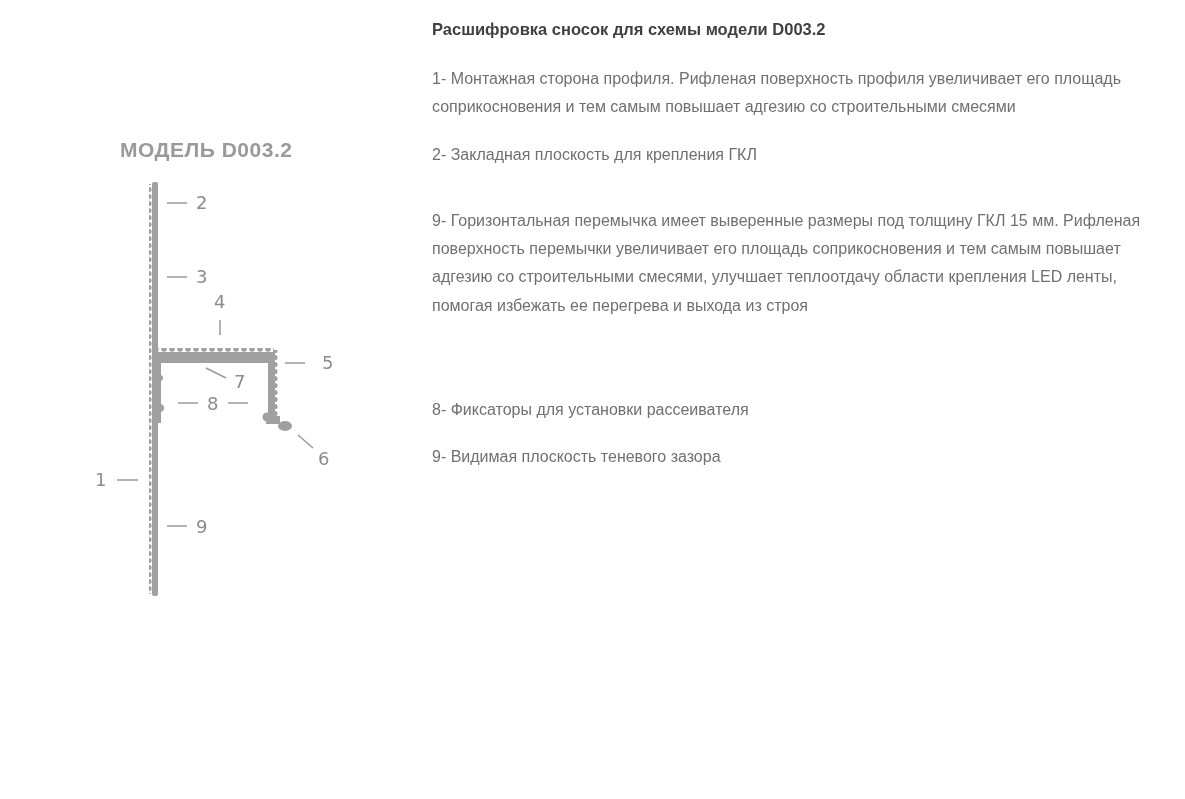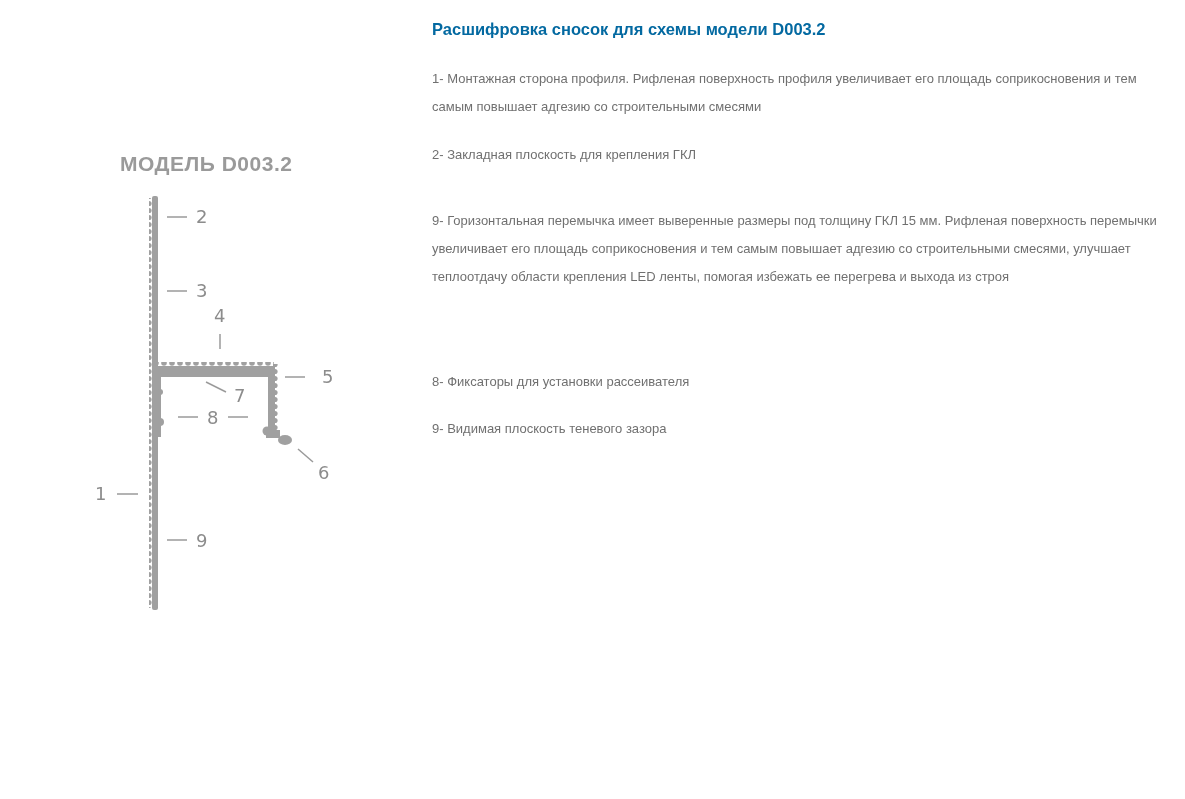--- a/index.html
+++ b/index.html
@@ -1,34 +1,34 @@
 <!DOCTYPE html>
 <html><head>
   <meta charset="utf-8">
   <style>
     html, body { margin: 0; padding: 0; }
     body {
       width: 1185px; height: 799px; background: #ffffff; position: relative; overflow: hidden;
       font-family: "Liberation Sans", "DejaVu Sans", sans-serif;
     }
-    .diagram { position: absolute; left: 80px; top: 144px; width: 300px; height: 480px; text-align: center; }
+    .diagram { position: absolute; left: 80px; top: 130px; width: 300px; height: 480px; text-align: center; }
     .diagram-title {
       position: absolute; left: 40px; top: 8px; font-size: 21px; font-weight: bold;
       color: #9a9a9a; letter-spacing: 0.5px; white-space: nowrap;
     }
     .diagram svg { position: absolute; left: 0; top: 0; }
     .callout {
       position: absolute; font-size: 18px; color: #8c8c8c; font-family: "DejaVu Sans", sans-serif;
     }
     .content { position: absolute; left: 432px; top: 18px; width: 730px; color: #6f6f6f; }
     .content h2 {
-      margin: 0; font-size: 16.5px; font-weight: bold; color: #0369a1; line-height: 22px;
+      margin: 0; font-size: 16.5px; font-weight: bold; color: #404040; line-height: 22px;
     }
     .content p {
-      margin: 0; font-size: 13px; line-height: 28.3px; color: #707070;
+      margin: 0; font-size: 16px; line-height: 28.3px; color: #707070;
     }
     .content .gap-title { height: 25px; }
     .content .gap { height: 19px; }
   </style>
 </head>
 <body>
 
 <div class="diagram">
   <div class="diagram-title">МОДЕЛЬ D003.2</div>
   <svg width="300" height="480" viewBox="0 0 300 480">

